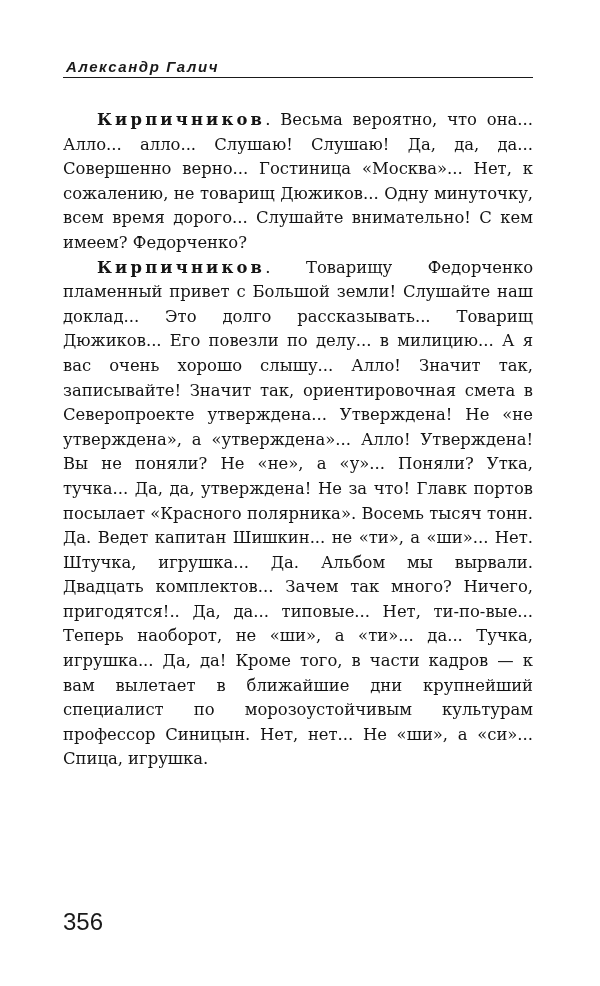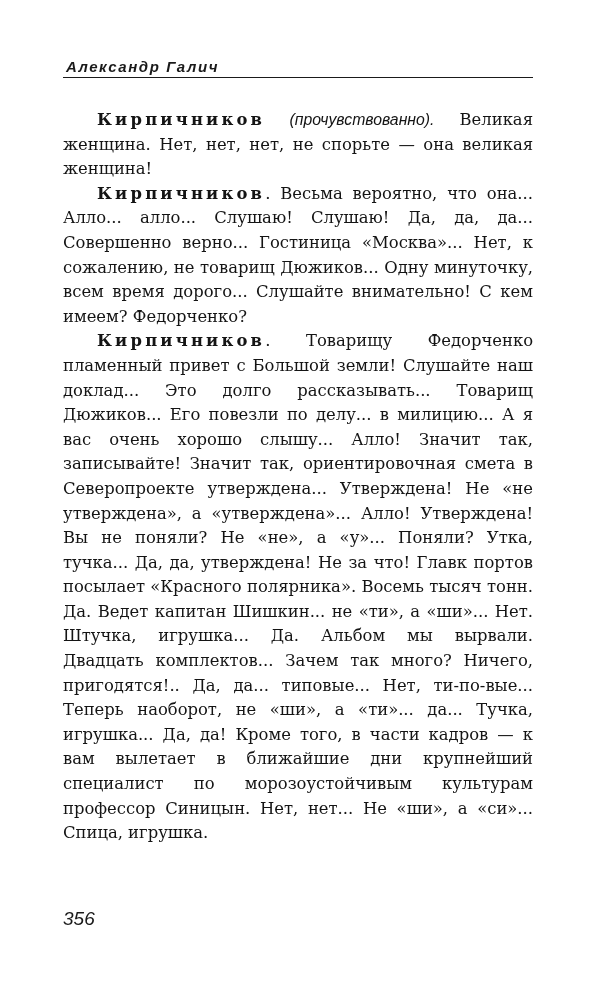--- a/index.html
+++ b/index.html
@@ -16,33 +16,32 @@
     position:absolute; left:63px; top:108px; width:470px;
     font-family:"DejaVu Serif", serif; font-size:16.4px; line-height:24.6px;
     text-align:justify; color:#141414;
   }
   .p { margin:0; text-indent:0; }
   .p.ind { text-indent:34px; }
   .speaker { letter-spacing:3.2px; font-weight:bold; }
   .stage { font-family:"Liberation Sans", sans-serif; font-style:italic; font-size:15.8px; }
   .page-number {
     position:absolute; left:63px; top:908px;
-    font-family:"Liberation Sans", sans-serif; font-style:italic; font-size:19px; color:#1a1a1a;
+    font-family:"Liberation Sans", sans-serif; font-size:24px; color:#1a1a1a;
   }
 </style>
 </head>
 <body>
 
 <div class="header">
   <div class="header-title">Александр Галич</div>
 </div>
 
 <div class="body-text">
 
-  <p class="p ind"><span class="speaker">Кирпичников</span><span class="stage"> (прочувствованно).</span><span> Великая женщина. Нет, нет, нет, не спорьте — она великая женщина!</span></p>
 
 
   <p class="p ind"><span class="speaker">Кирпичников</span><span>. Весьма вероятно, что она... Алло... алло... Слушаю! Слушаю! Да, да, да... Совершенно верно... Гостиница «Москва»... Нет, к сожалению, не товарищ Дюжиков... Одну минуточку, всем время дорого... Слушайте внимательно! С кем имеем? Федорченко?</span></p>
 
 
   <p class="p ind"><span class="speaker">Кирпичников</span><span>. Товарищу Федорченко пламенный привет с Большой земли! Слушайте наш доклад... Это долго рассказывать... Товарищ Дюжиков... Его повезли по делу... в милицию... А я вас очень хорошо слышу... Алло! Значит так, записывайте! Значит так, ориентировочная смета в Северопроекте утверждена... Утверждена! Не «не утверждена», а «утверждена»... Алло! Утверждена! Вы не поняли? Не «не», а «у»... Поняли? Утка, тучка... Да, да, утверждена! Не за что! Главк портов посылает «Красного полярника». Восемь тысяч тонн. Да. Ведет капитан Шишкин... не «ти», а «ши»... Нет. Штучка, игрушка... Да. Альбом мы вырвали. Двадцать комплектов... Зачем так много? Ничего, пригодятся!.. Да, да... типовые... Нет, ти-по-вые... Теперь наоборот, не «ши», а «ти»... да... Тучка, игрушка... Да, да! Кроме того, в части кадров — к вам вылетает в ближайшие дни крупнейший специалист по морозоустойчивым культурам профессор Синицын. Нет, нет... Не «ши», а «си»... Спица, игрушка.</span></p>
 
 </div>
 
 <div class="page-number">356</div>

